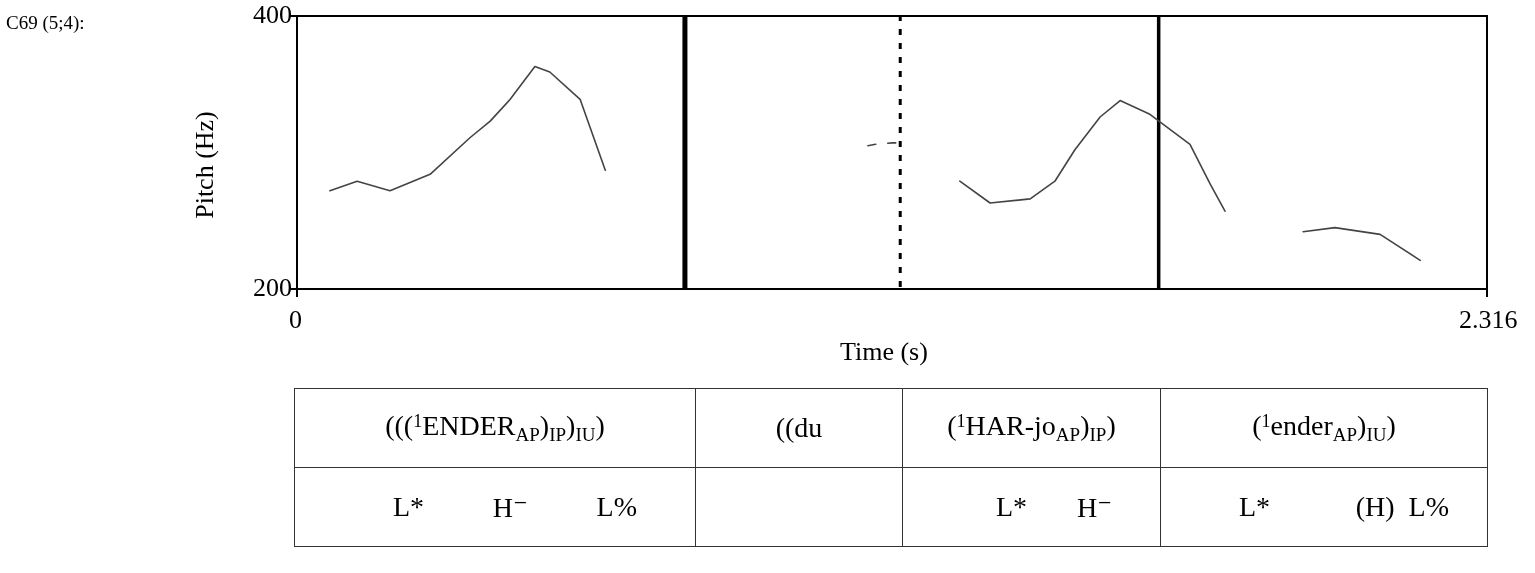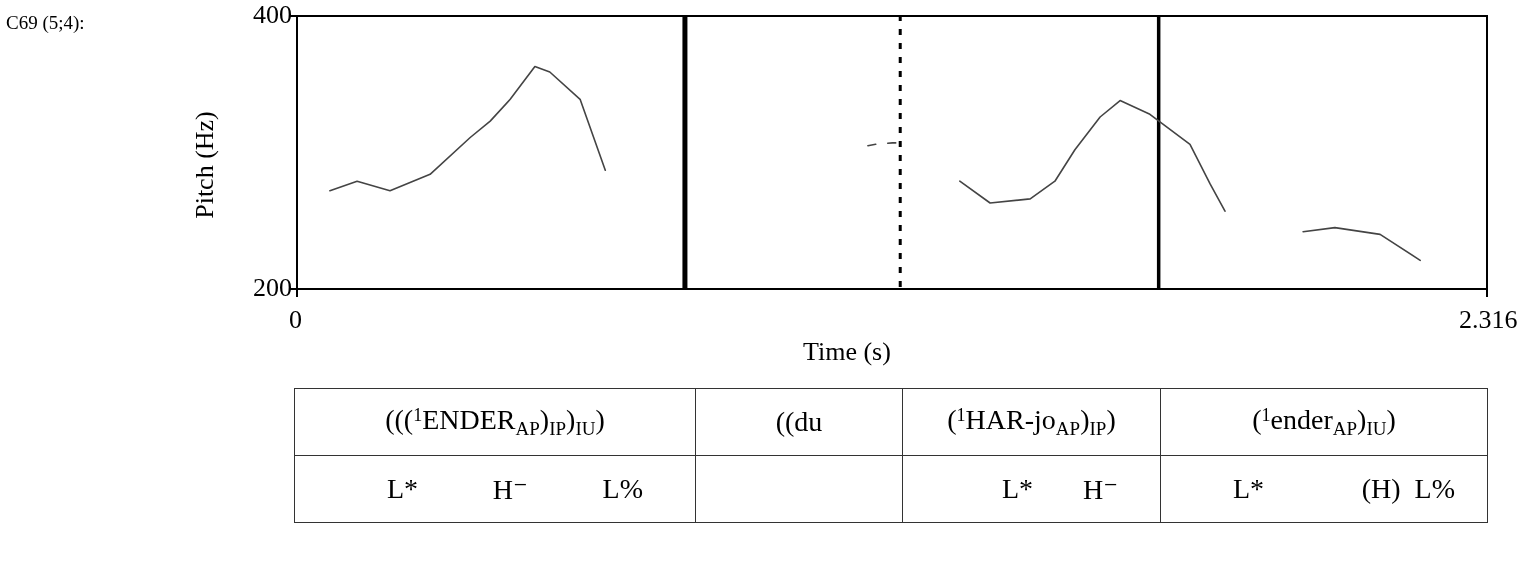--- a/index.html
+++ b/index.html
@@ -3,24 +3,24 @@
 <meta charset="utf-8">
 <style>
   html, body { margin:0; padding:0; background:#ffffff; }
   body { width:1535px; height:573px; position:relative; overflow:hidden;
          font-family:"Liberation Serif","DejaVu Serif",serif; color:#000; }
   .abs { position:absolute; }
   .example-id { left:6px; top:12px; font-size:19px; }
   .ytick { font-size:26px; text-align:right; width:60px; }
   .xtick { font-size:26px; }
   .ylabel { left:145px; top:150px; font-size:26px; transform:rotate(-90deg); transform-origin:center; width:120px; text-align:center; }
-  .xlabel { font-size:26px; left:803px; top:337px; }
+  .xlabel { font-size:26px; left:840px; top:337px; }
   svg.plot { position:absolute; left:0; top:0; }
   table.annot { position:absolute; left:294px; top:388px; width:1193px; border-collapse:collapse; font-size:28px; table-layout:fixed; }
-  table.annot td { border:1.6px solid #333; text-align:center; padding:12px; height:42px; white-space:nowrap; }
+  table.annot td { border:1.6px solid #333; text-align:center; padding:18px; height:42px; white-space:nowrap; }
   table.annot sub { font-size:19px; vertical-align:-6px; }
   table.annot sup { font-size:18px; vertical-align:8px; }
   .sc { font-variant:small-caps; font-size:22px; text-transform:lowercase; }
   .tone { display:flex; justify-content:space-between; padding:0 40px 0 80px; }
   .tone span { display:inline-block; }
 </style>
 </head>
 <body>
 
 <div class="abs example-id">C69 (5;4):</div>

